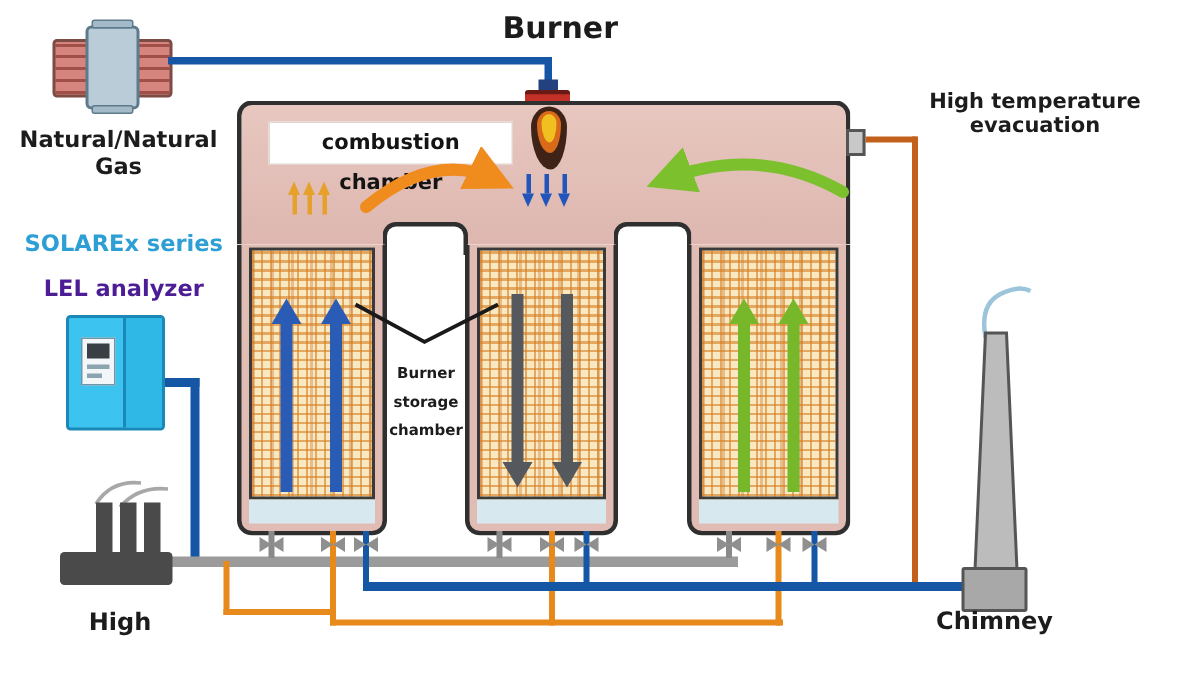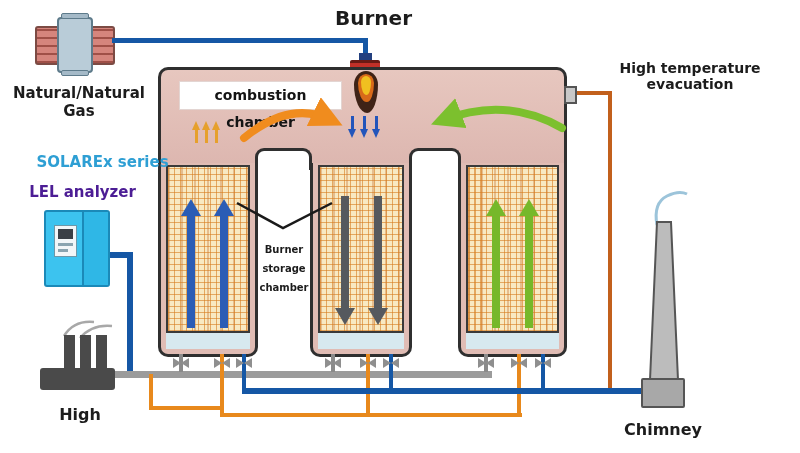--- a/index.html
+++ b/index.html
@@ -190,21 +190,21 @@
 
   <svg class="abs" style="left:225px;top:192px;" width="118" height="42" viewBox="0 0 118 42">
     <path d="M12,11 L58,36 L107,11" stroke="#1a1a1a" stroke-width="2.5" fill="none"></path>
   </svg>
   <div class="lbl" style="left:254px;top:240px;width:60px;font-size:10px;line-height:19px;">
     <div>Burner</div>
     <div>storage</div>
     <div>chamber</div>
   </div>
 
-  <div class="lbl" style="left:10px;top:153px;width:145px;font-size:15px;color:#2e9fd4;margin-left:20px;">SOLAREx series</div>
+  <div class="lbl" style="left:10px;top:153px;width:145px;font-size:15px;color:#2e9fd4;">SOLAREx series</div>
   <div class="lbl" style="left:10px;top:183px;width:145px;font-size:15px;color:#4c1d95;">LEL analyzer</div>
   <div class="pipe" style="left:106px;top:252px;width:27px;height:6px;background:#1557a5;"></div>
   <div class="pipe" style="left:127px;top:252px;width:6px;height:122px;background:#1557a5;"></div>
   <div class="abs" style="left:44px;top:210px;width:66px;height:77px;background:#3cc3ef;border:2px solid #1b89b8;border-radius:3px;">
     <div class="abs" style="right:0;top:0;width:26px;height:73px;background:#2fb7e6;border-left:2px solid #1b89b8;"></div>
     <div class="abs" style="left:8px;top:13px;width:23px;height:32px;background:#f2f6f8;border:1px solid #6d97a8;">
       <div class="abs" style="left:3px;top:3px;width:15px;height:10px;background:#3a3f46;"></div>
       <div class="abs" style="left:3px;top:17px;width:15px;height:3px;background:#8aa4b0;"></div>
       <div class="abs" style="left:3px;top:23px;width:10px;height:3px;background:#8aa4b0;"></div>
     </div>
@@ -253,15 +253,15 @@
 
   <div>
     <svg class="abs" style="left:645px;top:183px;" width="48" height="44" viewBox="0 0 48 44">
       <path d="M12,42 Q8,20 22,13 Q34,7 42,11" stroke="#9cc4da" stroke-width="3" fill="none"></path>
     </svg>
     <svg class="abs" style="left:644px;top:220px;" width="40" height="162" viewBox="0 0 40 162">
       <polygon points="13,2 27,2 34,160 6,160" fill="#bcbcbc" stroke="#555" stroke-width="2"></polygon>
     </svg>
     <div class="abs" style="left:641px;top:378px;width:44px;height:30px;background:#a8a8a8;border:2px solid #555;border-radius:2px;"></div>
   </div>
-  <div class="lbl" style="left:615px;top:420px;width:96px;font-size:16px;">Chimney</div>
+  <div class="lbl" style="left:615px;top:404px;width:96px;font-size:16px;">Chimney</div>
 
 </div>
 
 </body></html>

